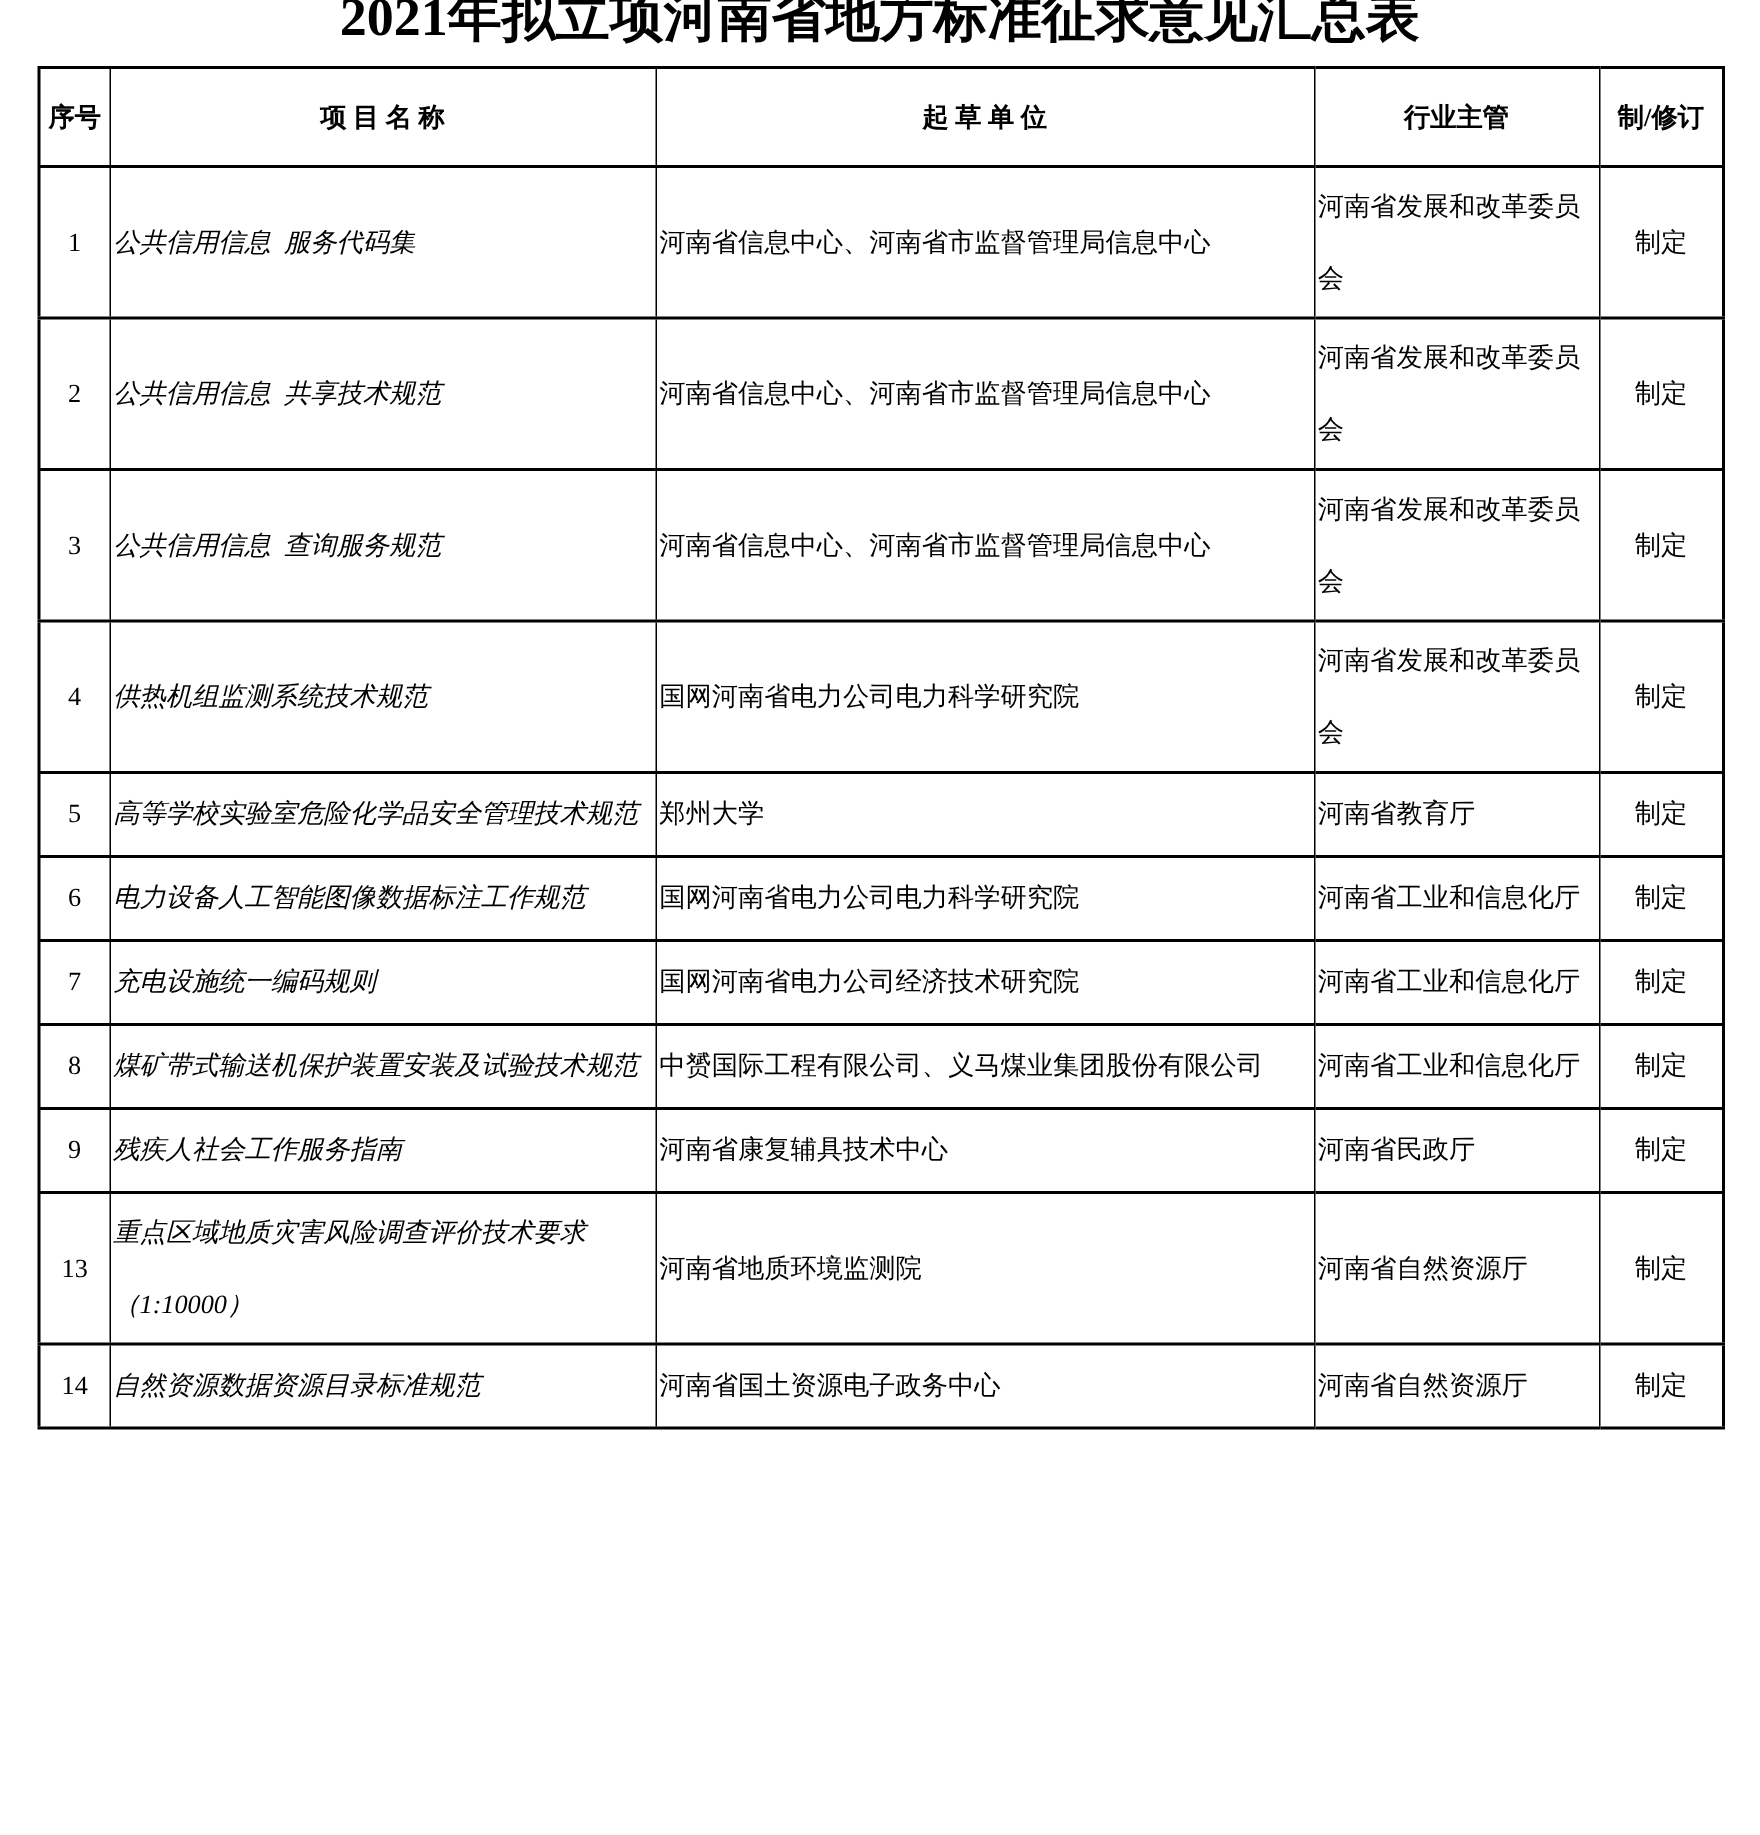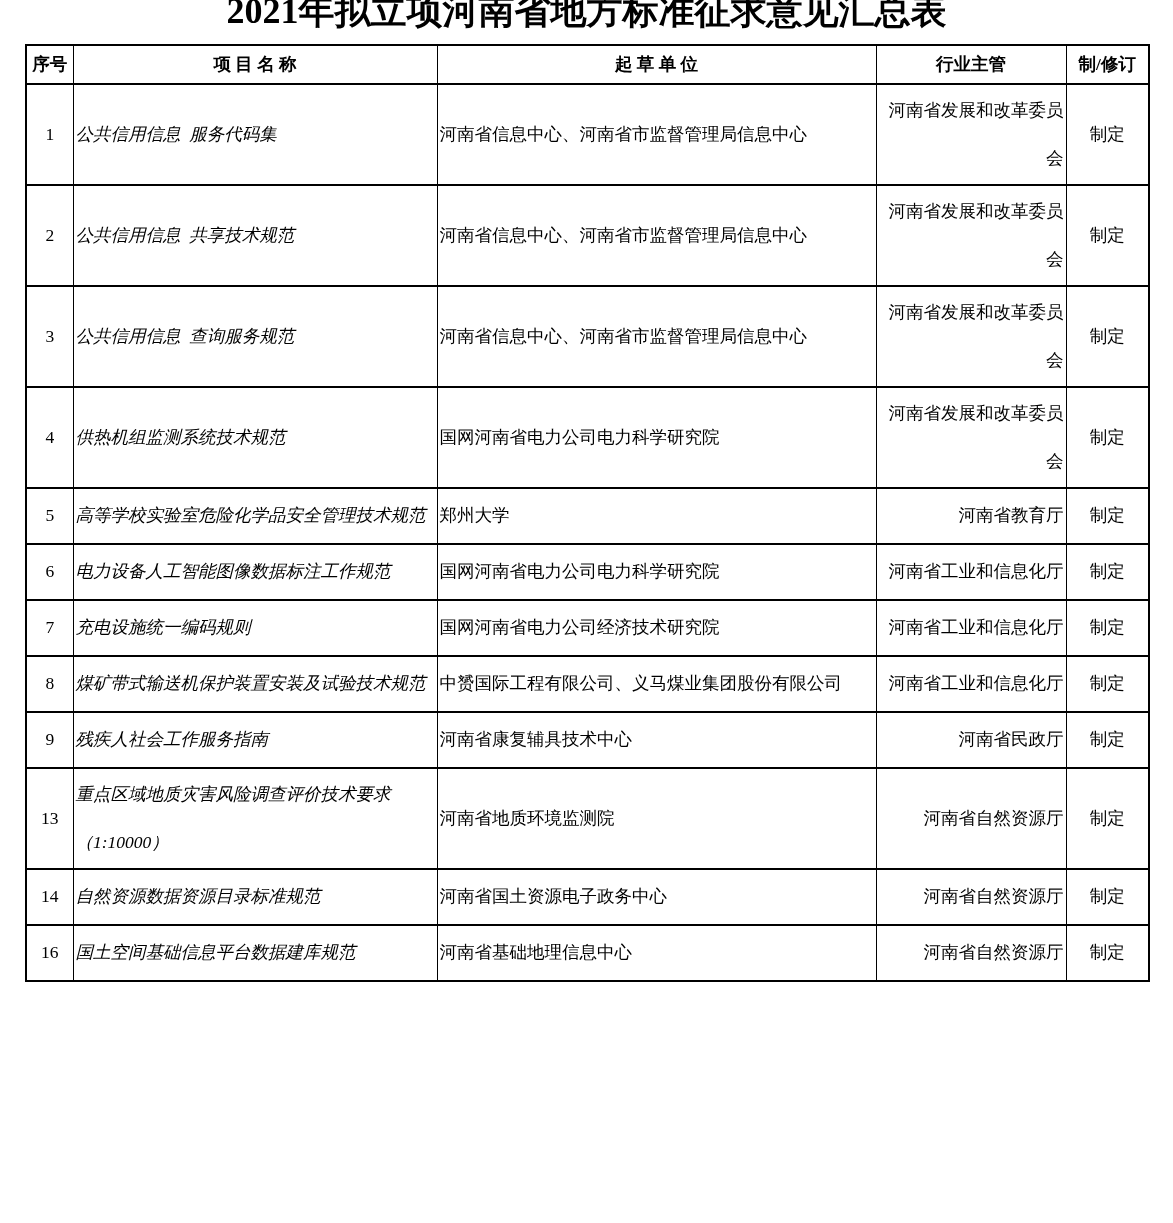--- a/index.html
+++ b/index.html
@@ -44,27 +44,27 @@
     overflow: hidden;
     word-break: break-all;
   }
   .std-table th {
     font-weight: bold;
     text-align: center;
     line-height: 1.3;
     white-space: pre;
   }
   .std-table td { line-height: 2.7; }
-  thead tr { height: 39px; }
+  thead tr { height: 66px; }
   tr.r-std  { height: 56px; }
   tr.r-tall { height: 101px; }
   td.c-no   { text-align: center; }
   td.c-name { text-align: left; white-space: pre-wrap; font-style: italic; }
   td.c-draft{ text-align: left; }
-  td.c-sup  { text-align: right; margin-left: 46px; }
+  td.c-sup  { text-align: left; margin-left: 46px; }
   td.c-type { text-align: center; }
 </style>
 </head>
 <body>
 
 <div class="page">
   <h1 class="doc-title">2021年拟立项河南省地方标准征求意见汇总表</h1>
 
   <table class="std-table">
     <colgroup>
@@ -155,22 +155,15 @@
         <td class="c-sup">河南省自然资源厅</td>
         <td class="c-type">制定</td>
       </tr>
       <tr class="r-std">
         <td class="c-no">14</td>
         <td class="c-name">自然资源数据资源目录标准规范</td>
         <td class="c-draft">河南省国土资源电子政务中心</td>
         <td class="c-sup">河南省自然资源厅</td>
         <td class="c-type">制定</td>
       </tr>
-      <tr class="r-std">
-        <td class="c-no">16</td>
-        <td class="c-name">国土空间基础信息平台数据建库规范</td>
-        <td class="c-draft">河南省基础地理信息中心</td>
-        <td class="c-sup">河南省自然资源厅</td>
-        <td class="c-type">制定</td>
-      </tr>
     </tbody>
   </table>
 </div>
 
 </body></html>

